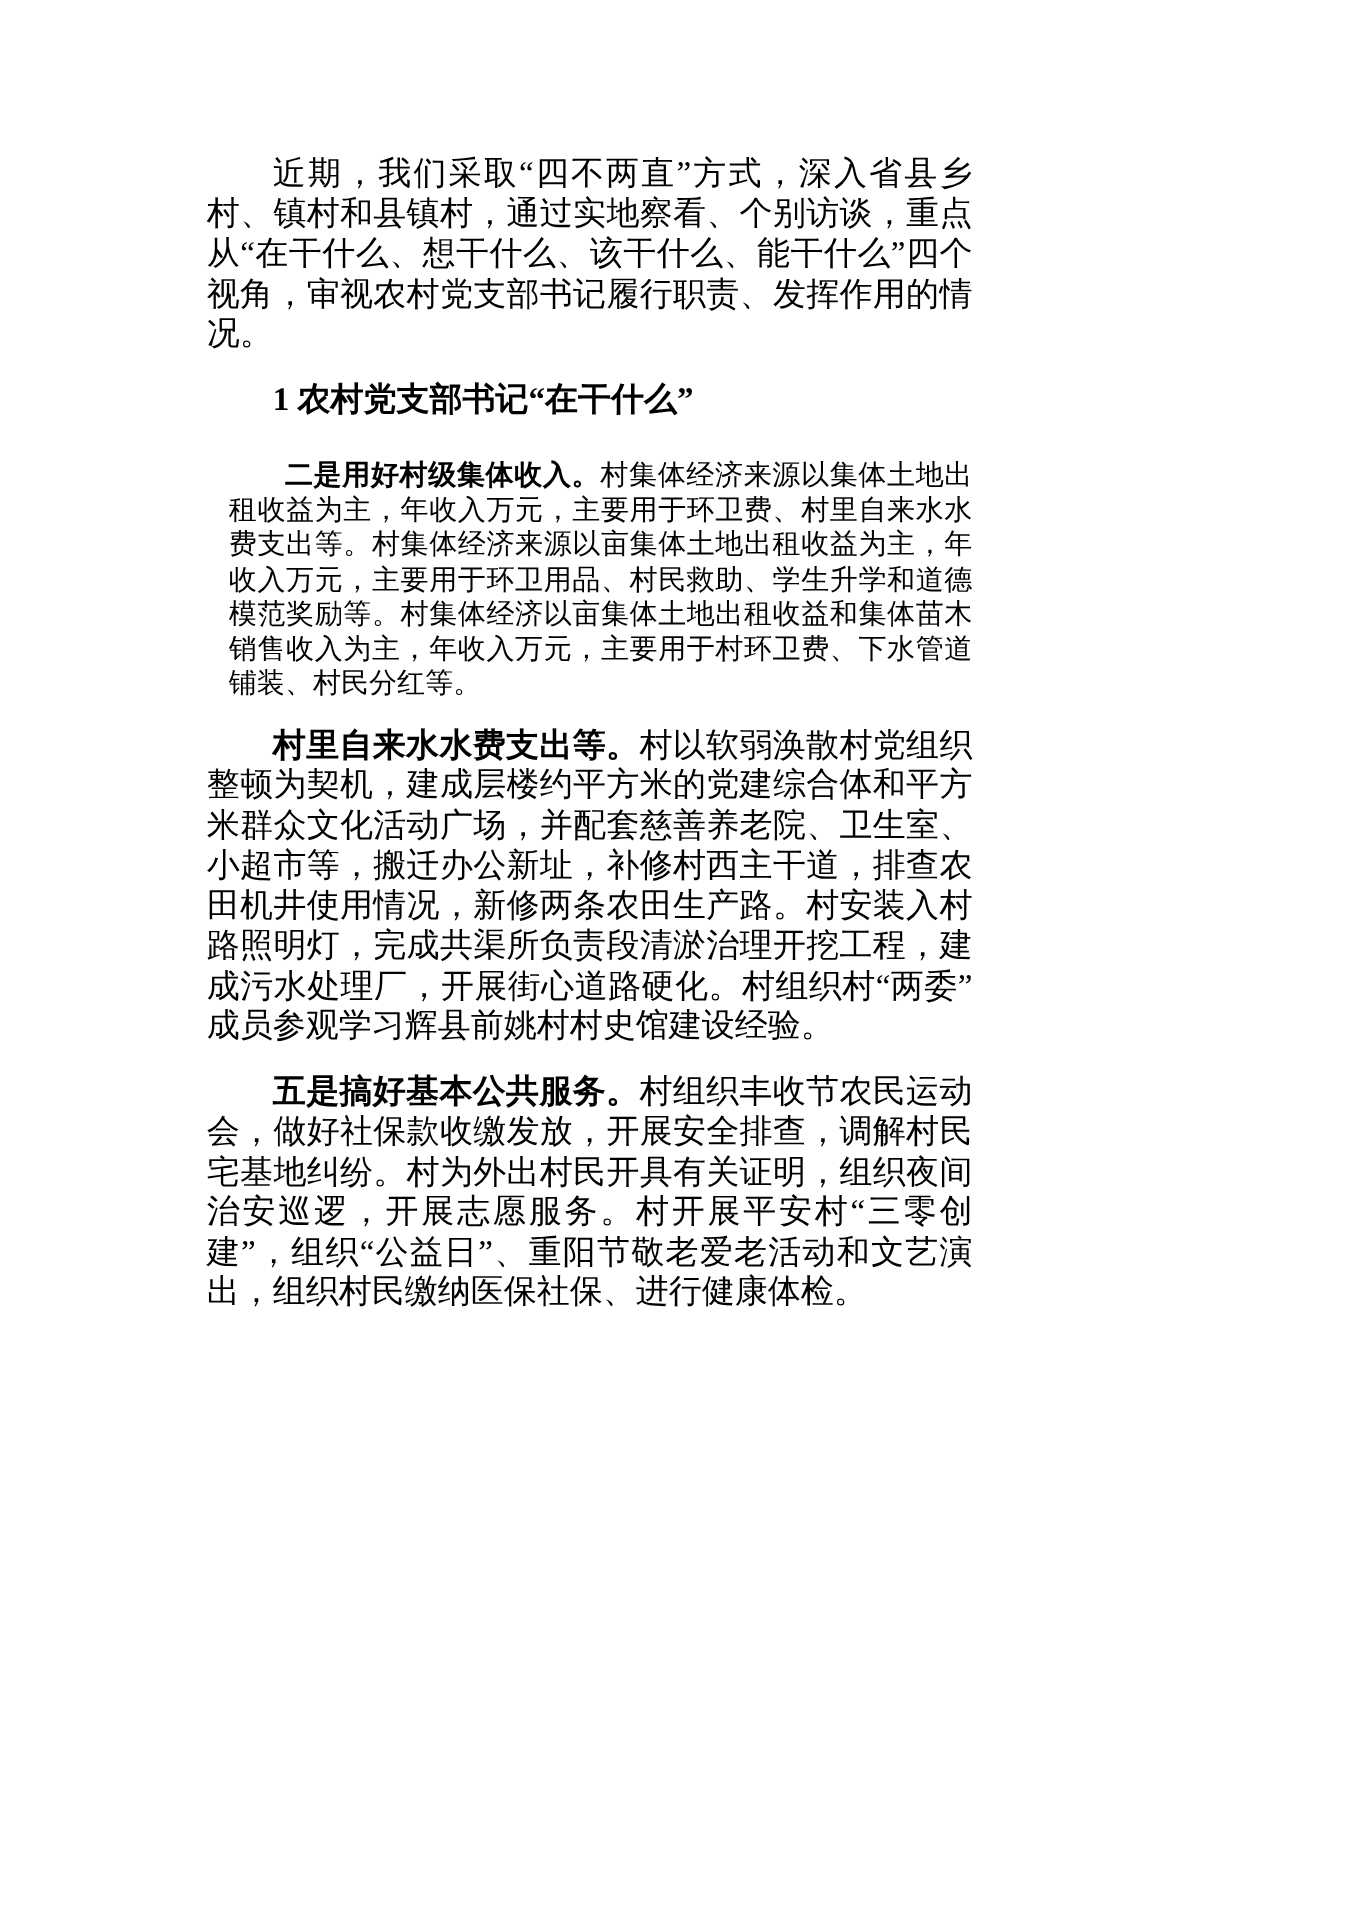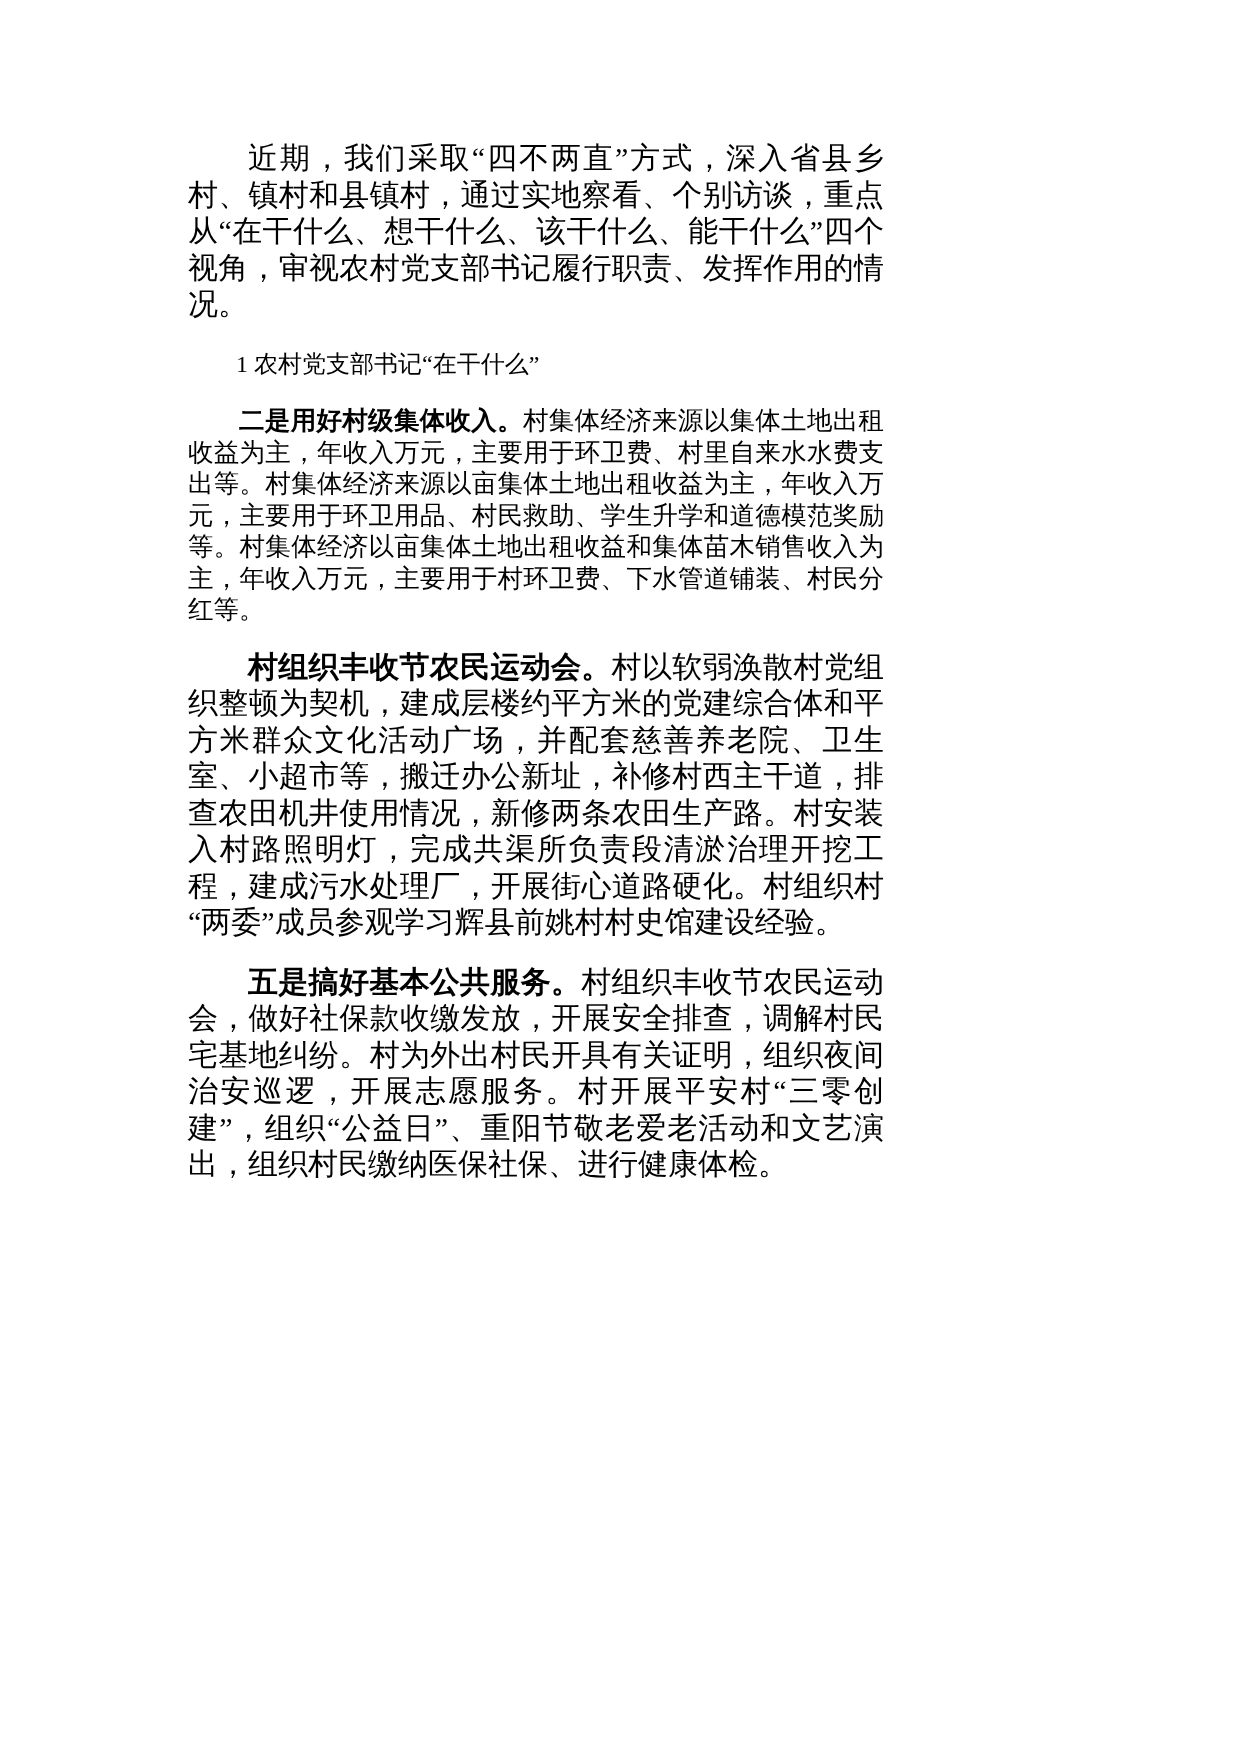--- a/index.html
+++ b/index.html
@@ -24,46 +24,47 @@
   }
   .para {
     margin: 0 0 23px 0;
     font-size: 30px;
     line-height: 36.5px;
     text-align: justify;
     text-indent: 2em;
     word-break: break-all;
   }
   .section-heading {
-    margin: 3px 0 23px 0;
-    font-size: 24px;
+    margin: 3px 0 34px 0;
+    font-size: 30px;
     line-height: 36.5px;
-    font-weight: normal;
+    font-weight: bold;
     text-indent: 2em;
     word-break: break-all;
   }
   .item-lead {
     font-weight: bold;
   }
   .para.small {
     font-size: 25.5px;
     line-height: 31.5px;
+    margin-left: 20px;
   }
 </style>
 </head>
 <body>
 
 <div class="page">
 
   <p class="para">近期，我们采取“四不两直”方式，深入省县乡村、镇村和县镇村，通过实地察看、个别访谈，重点从“在干什么、想干什么、该干什么、能干什么”四个视角，审视农村党支部书记履行职责、发挥作用的情况。</p>
 
   <h2 class="section-heading">1 农村党支部书记“在干什么”</h2>
 
 
 
   <p class="para small"><span class="item-lead">二是用好村级集体收入。</span><span>村集体经济来源以集体土地出租收益为主，年收入万元，主要用于环卫费、村里自来水水费支出等。村集体经济来源以亩集体土地出租收益为主，年收入万元，主要用于环卫用品、村民救助、学生升学和道德模范奖励等。村集体经济以亩集体土地出租收益和集体苗木销售收入为主，年收入万元，主要用于村环卫费、下水管道铺装、村民分红等。</span></p>
 
-  <p class="para"><span class="item-lead">村组织丰收节农民运动会。</span><span>村以软弱涣散村党组织整顿为契机，建成层楼约平方米的党建综合体和平方米群众文化活动广场，并配套慈善养老院、卫生室、小超市等，搬迁办公新址，补修村西主干道，排查农田机井使用情况，新修两条农田生产路。村安装入村路照明灯，完成共渠所负责段清淤治理开挖工程，建成污水处理厂，开展街心道路硬化。村组织村“两委”成员参观学习辉县前姚村村史馆建设经验。</span></p>
+  <p class="para"><span class="item-lead">村里自来水水费支出等。</span><span>村以软弱涣散村党组织整顿为契机，建成层楼约平方米的党建综合体和平方米群众文化活动广场，并配套慈善养老院、卫生室、小超市等，搬迁办公新址，补修村西主干道，排查农田机井使用情况，新修两条农田生产路。村安装入村路照明灯，完成共渠所负责段清淤治理开挖工程，建成污水处理厂，开展街心道路硬化。村组织村“两委”成员参观学习辉县前姚村村史馆建设经验。</span></p>
 
 
   <p class="para"><span class="item-lead">五是搞好基本公共服务。</span><span>村组织丰收节农民运动会，做好社保款收缴发放，开展安全排查，调解村民宅基地纠纷。村为外出村民开具有关证明，组织夜间治安巡逻，开展志愿服务。村开展平安村“三零创建”，组织“公益日”、重阳节敬老爱老活动和文艺演出，组织村民缴纳医保社保、进行健康体检。</span></p>
 
 </div>
 
 </body></html>

